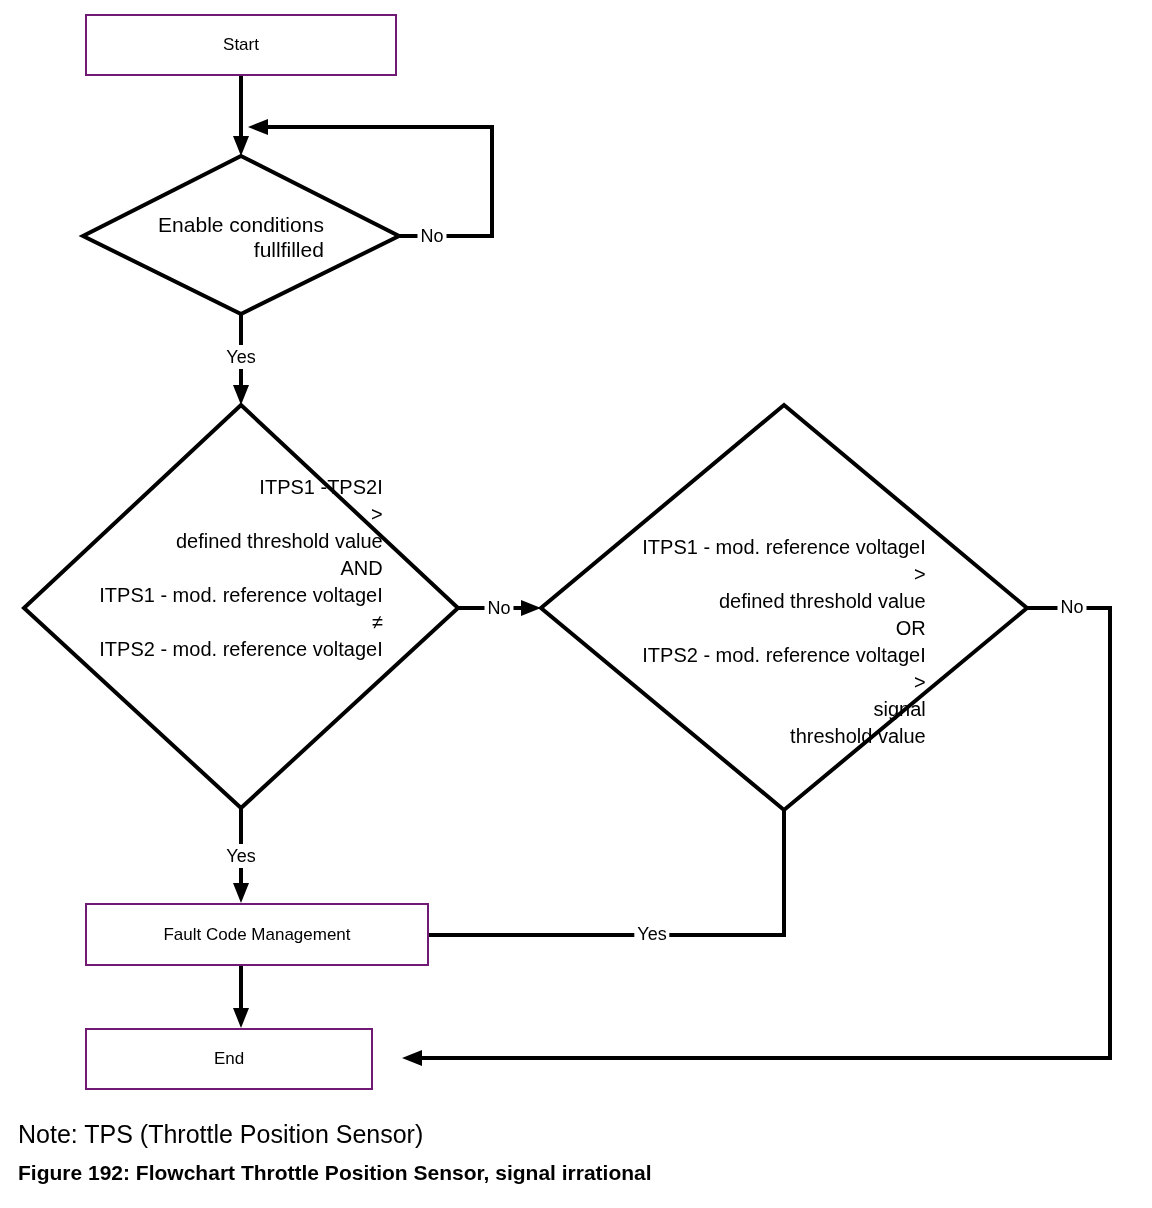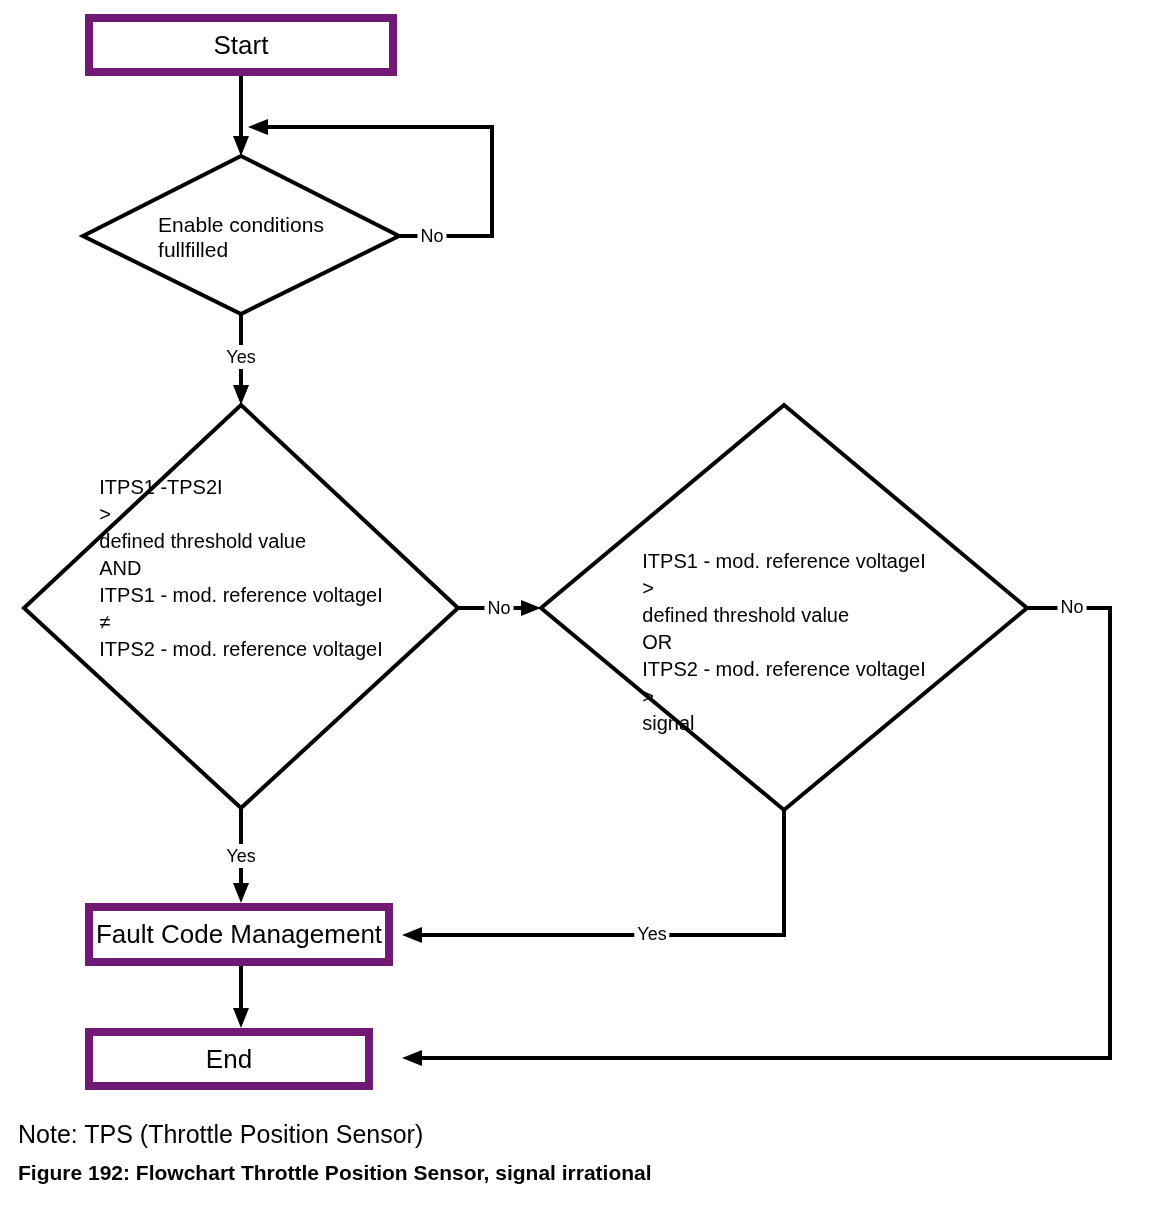--- a/index.html
+++ b/index.html
@@ -17,31 +17,31 @@
     overflow: hidden;
   }
   .canvas {
     position: absolute;
     left: 0;
     top: 0;
   }
   .node-box {
     position: absolute;
     box-sizing: border-box;
-    border: 8px solid #701a75;
+    border: 2px solid #701a75;
     background: #ffffff;
     display: flex;
     align-items: center;
     justify-content: center;
-    font-size: 26px;
+    font-size: 17px;
   }
   .diamond-text {
     position: absolute;
     transform: translate(-50%, -50%);
-    text-align: left;
+    text-align: right;
     font-size: 20px;
     line-height: 27px;
     white-space: nowrap;
   }
   .diamond-text.small-lh {
     font-size: 21px;
     line-height: 25px;
   }
   .edge-label {
     position: absolute;
@@ -100,21 +100,21 @@
       <polygon points="241,156 399,236 241,314 83,236"></polygon>
       <polygon points="241,405 458,608 241,808 24,608"></polygon>
       <polygon points="784,405 1027,608 784,810 541,608"></polygon>
     </g>
   </svg>
 
   <div class="node-box" style="left:85px; top:14px; width:312px; height:62px;">
     <span>Start</span>
   </div>
 
-  <div class="node-box" style="left:85px; top:903px; width:308px; height:63px;">
+  <div class="node-box" style="left:85px; top:903px; width:344px; height:63px;">
     <span>Fault Code Management</span>
   </div>
 
   <div class="node-box" style="left:85px; top:1028px; width:288px; height:62px;">
     <span>End</span>
   </div>
 
   <div class="diamond-text small-lh" style="left:241px; top:237px;">
     <div>Enable conditions</div>
     <div>fullfilled</div>
@@ -131,20 +131,21 @@
   </div>
 
   <div class="diamond-text" style="left:784px; top:642px;">
     <div>ITPS1 - mod. reference voltageI</div>
     <div>&gt;</div>
     <div>defined threshold value</div>
     <div>OR</div>
     <div>ITPS2 - mod. reference voltageI</div>
     <div>&gt;</div>
     <div>signal</div>
+    <div>threshold value</div>
   </div>
 
   <div class="edge-label" style="left:432px; top:236px;">No</div>
   <div class="edge-label" style="left:241px; top:357px;">Yes</div>
   <div class="edge-label" style="left:499px; top:608px;">No</div>
   <div class="edge-label" style="left:241px; top:856px;">Yes</div>
   <div class="edge-label" style="left:1072px; top:607px;">No</div>
   <div class="edge-label" style="left:652px; top:934px;">Yes</div>
 
   <div class="note-text">Note: TPS (Throttle Position Sensor)</div>

